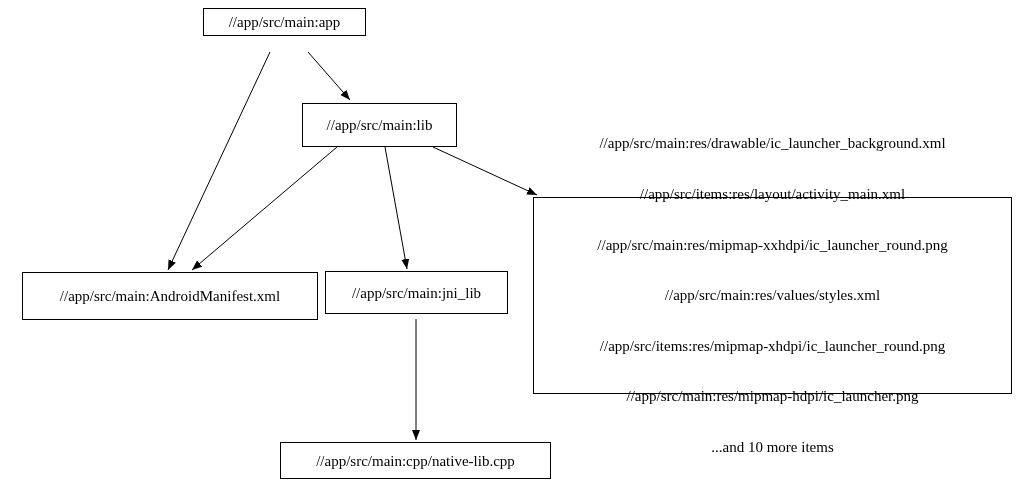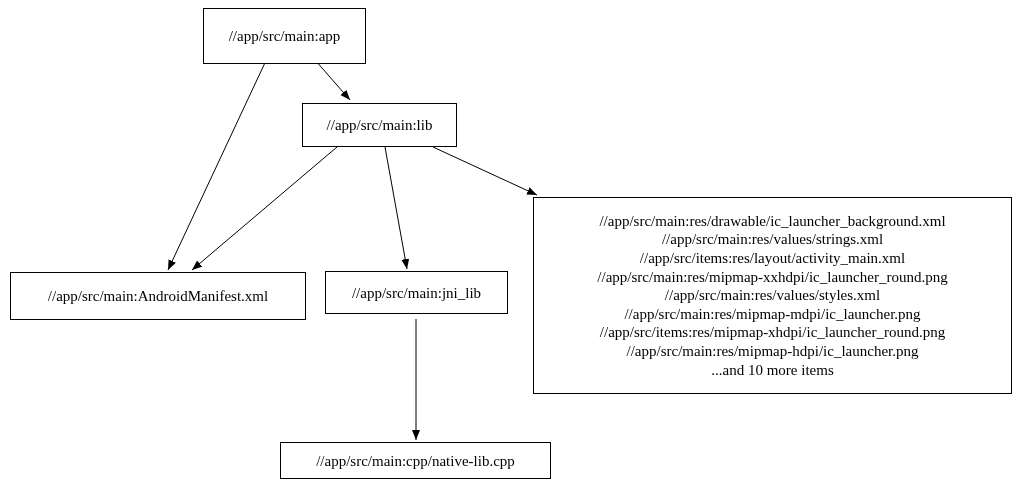--- a/index.html
+++ b/index.html
@@ -22,24 +22,25 @@
     justify-content: center;
     text-align: center;
     font-size: 15px;
     line-height: 18px;
     white-space: nowrap;
   }
   .node.multi {
     flex-direction: column;
     justify-content: center;
     line-height: 18.6px;
+    gap: 32px;
   }
-  #node-app        { left: 203px; top: 8px;   width: 163px; height: 56px; }
+  #node-app        { left: 203px; top: 8px;   width: 163px; height: 28px; }
   #node-lib        { left: 302px; top: 103px; width: 155px; height: 44px; }
-  #node-manifest   { left: 10px;   top: 272px; width: 296px; height: 48px; }
+  #node-manifest   { left: 22px;   top: 272px; width: 296px; height: 48px; }
   #node-jni-lib    { left: 325px; top: 271px; width: 183px; height: 43px; }
   #node-resources  { left: 533px; top: 197px; width: 479px; height: 197px; }
   #node-native-lib { left: 280px; top: 442px; width: 271px; height: 37px; }
   .edges {
     position: absolute;
     left: 0; top: 0;
     width: 1018px; height: 496px;
     pointer-events: none;
   }
   .edges line { stroke: #000000; stroke-width: 1; }
@@ -74,25 +75,23 @@
   <div class="node" id="node-manifest">
     <span>//app/src/main:AndroidManifest.xml</span>
   </div>
 
   <div class="node" id="node-jni-lib">
     <span>//app/src/main:jni_lib</span>
   </div>
 
   <div class="node multi" id="node-resources">
     <div>//app/src/main:res/drawable/ic_launcher_background.xml</div>
-    <div>//app/src/main:res/values/strings.xml</div>
     <div>//app/src/items:res/layout/activity_main.xml</div>
     <div>//app/src/main:res/mipmap-xxhdpi/ic_launcher_round.png</div>
     <div>//app/src/main:res/values/styles.xml</div>
-    <div>//app/src/main:res/mipmap-mdpi/ic_launcher.png</div>
     <div>//app/src/items:res/mipmap-xhdpi/ic_launcher_round.png</div>
     <div>//app/src/main:res/mipmap-hdpi/ic_launcher.png</div>
     <div>...and 10 more items</div>
   </div>
 
   <div class="node" id="node-native-lib">
     <span>//app/src/main:cpp/native-lib.cpp</span>
   </div>
 
 </div>

